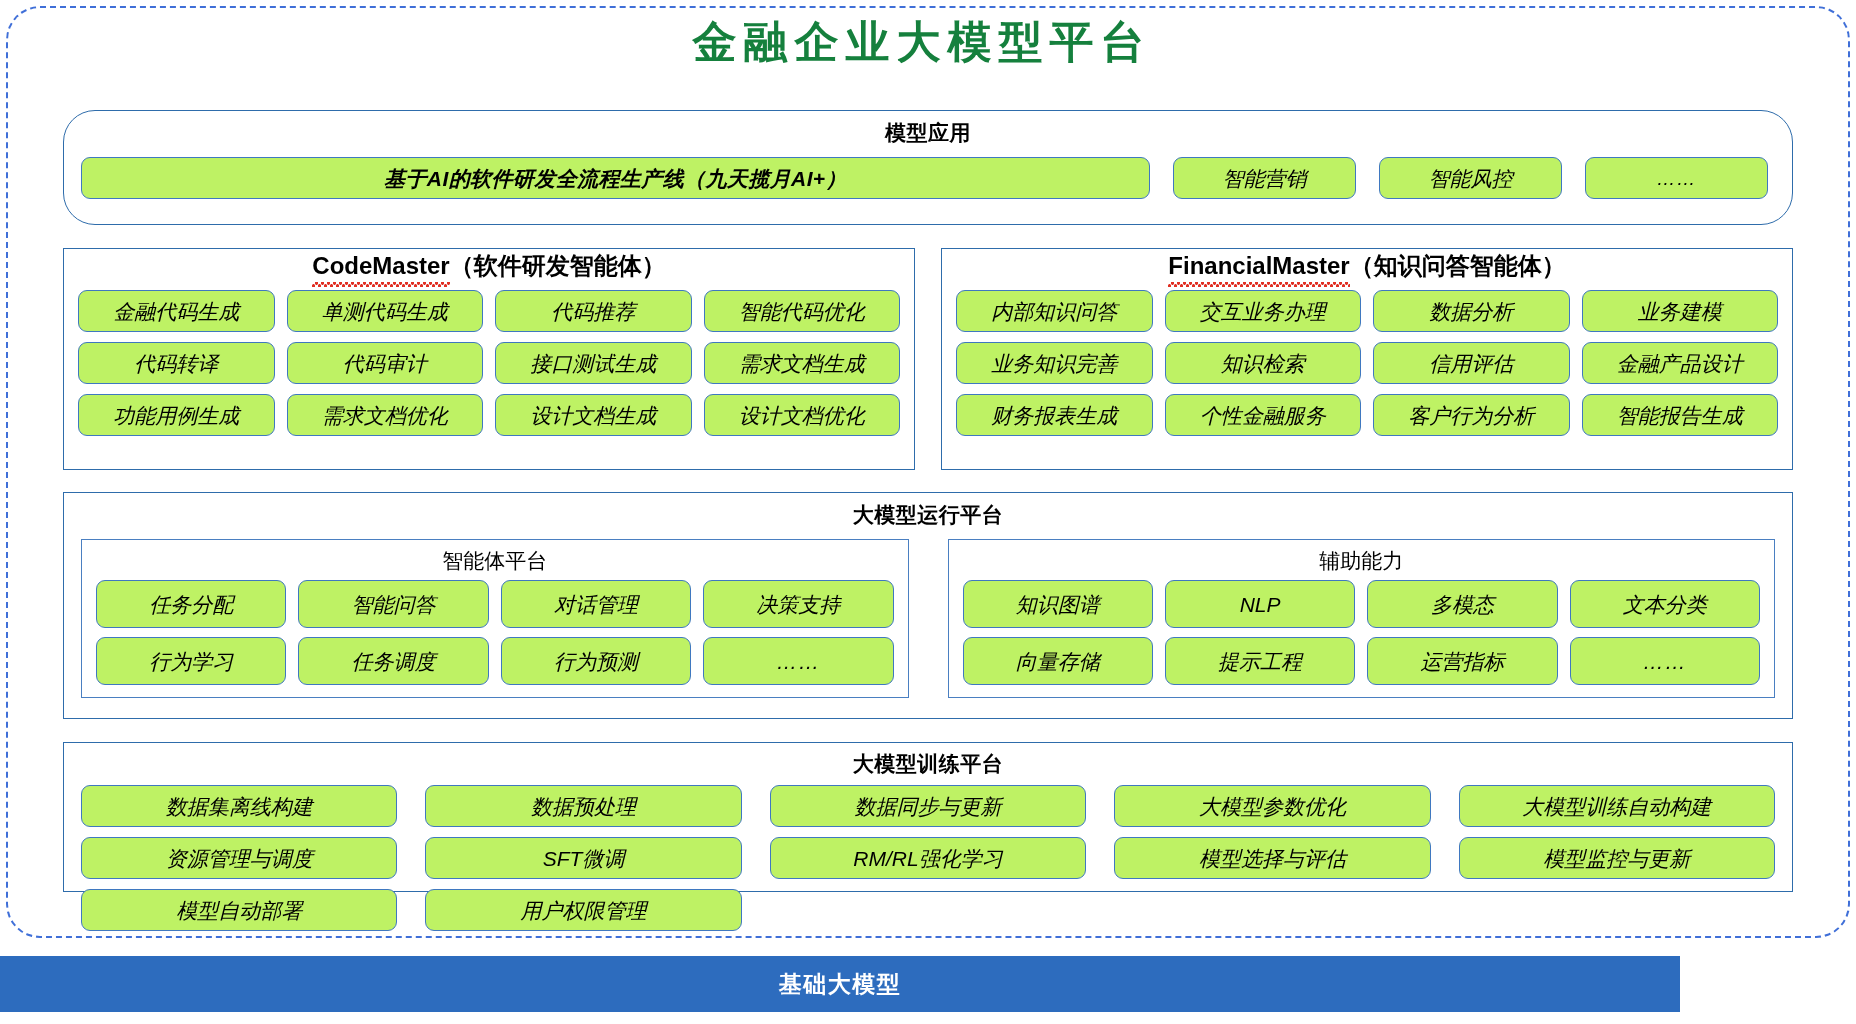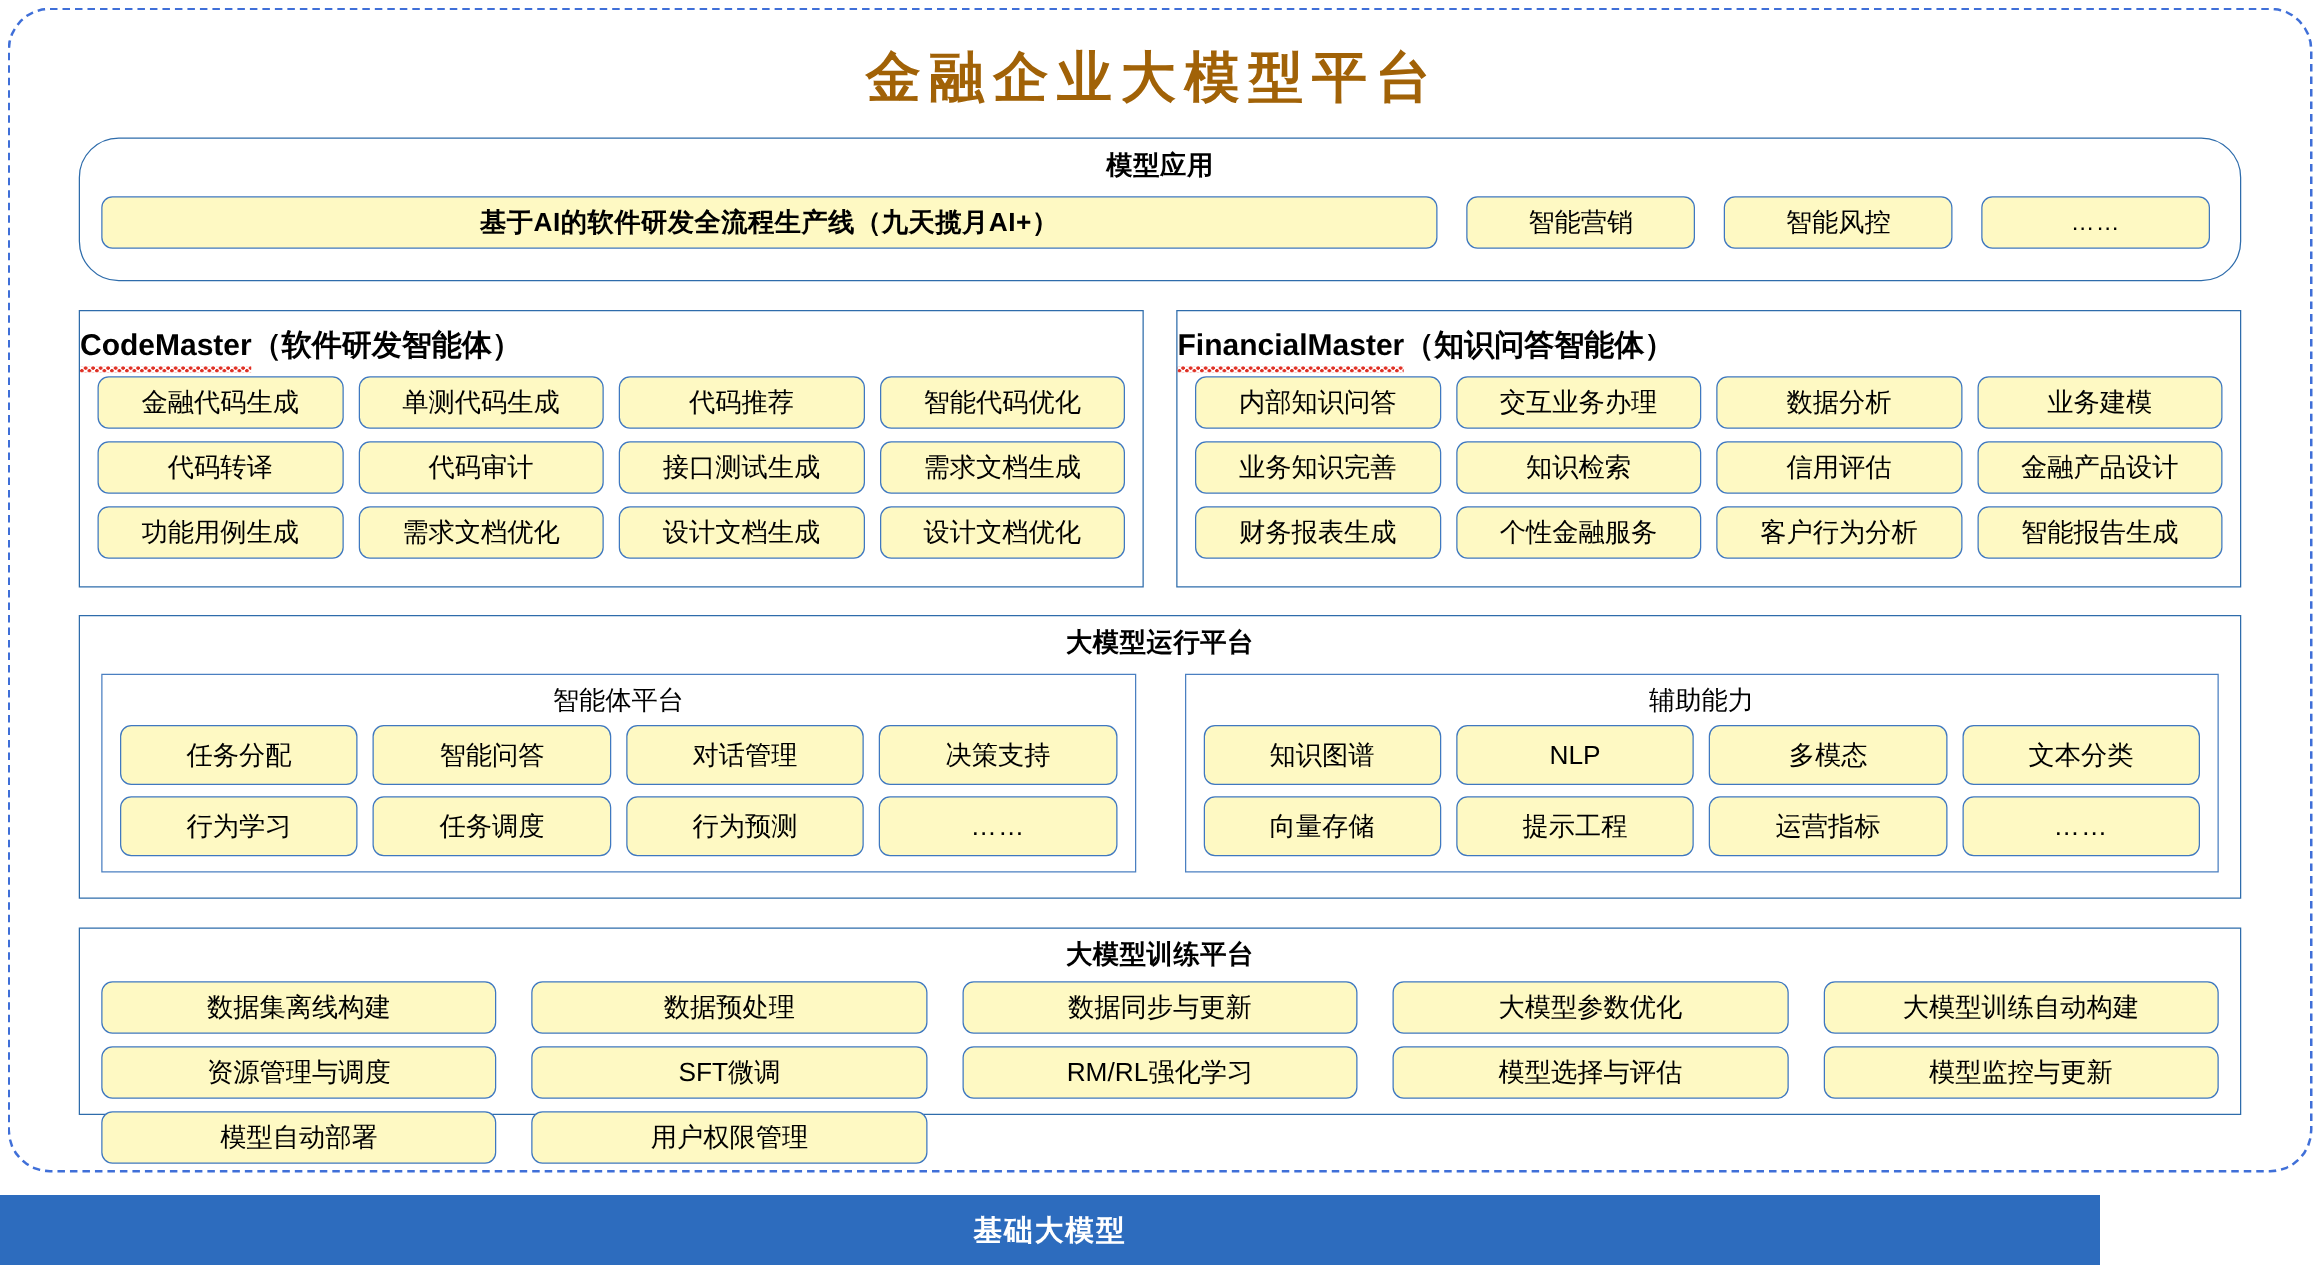--- a/index.html
+++ b/index.html
@@ -28,28 +28,28 @@
     height: 932px;
     border: 2px dashed #3f6fd8;
     border-radius: 34px;
     background: #ffffff;
   }
 
   
   .main-title {
     position: absolute;
     left: 0;
-    top: 34px;
+    top: 14px;
     width: 1844px;
     text-align: center;
     font-family: "Liberation Serif", "DejaVu Serif", serif;
     font-size: 44px;
     font-weight: 700;
     letter-spacing: 7px;
-    color: #a16207;
+    color: #15803d;
     line-height: 58px;
     white-space: nowrap;
   }
 
   
   .section {
     position: absolute;
     border: 1.6px solid #2e6cab;
     background: #ffffff;
   }
@@ -61,29 +61,30 @@
     color: #000000;
     letter-spacing: 0.5px;
     line-height: 28px;
     white-space: nowrap;
   }
 
   
   .chip {
     border: 1.3px solid #3f78c0;
     border-radius: 9px;
-    background: #fef9c3;
+    background: #bef264;
     display: flex;
     align-items: center;
     justify-content: center;
     font-size: 21px;
     color: #000000;
     line-height: 1;
     white-space: nowrap;
     height: 42px;
+    font-style: italic;
   }
   .chip.dots { letter-spacing: 1px; font-size: 19px; }
 
   
   #sec-app { left: 63px; top: 110px; width: 1730px; height: 115px; border-radius: 32px; }
   #sec-app .section-title { margin-top: 8px; }
   #sec-app .row {
     display: flex;
     align-items: center;
     gap: 23px;
@@ -95,25 +96,25 @@
     font-size: 21px;
     letter-spacing: 0.4px;
   }
   #sec-app .chip-sm { flex: 0 0 183px; }
 
   
   #sec-code { left: 63px; top: 248px; width: 852px; height: 222px; }
   #sec-fin  { left: 941px; top: 248px; width: 852px; height: 222px; }
 
   .agent-title {
-    text-align: left;
+    text-align: center;
     font-size: 24px;
     font-weight: 700;
     color: #000000;
-    margin-top: 12px;
+    margin-top: 1px;
     line-height: 32px;
     white-space: nowrap;
   }
   .agent-title .en {
     position: relative;
     display: inline-block;
     padding-bottom: 2px;
   }
   
   .agent-title .en::after {

